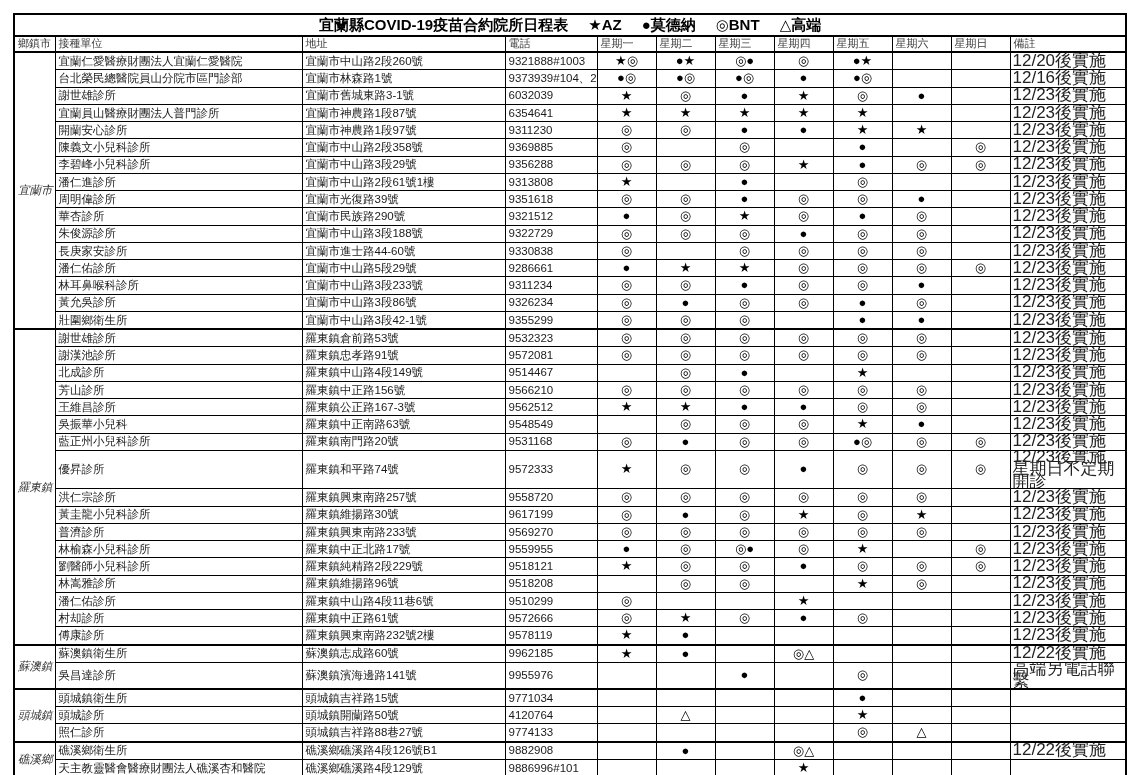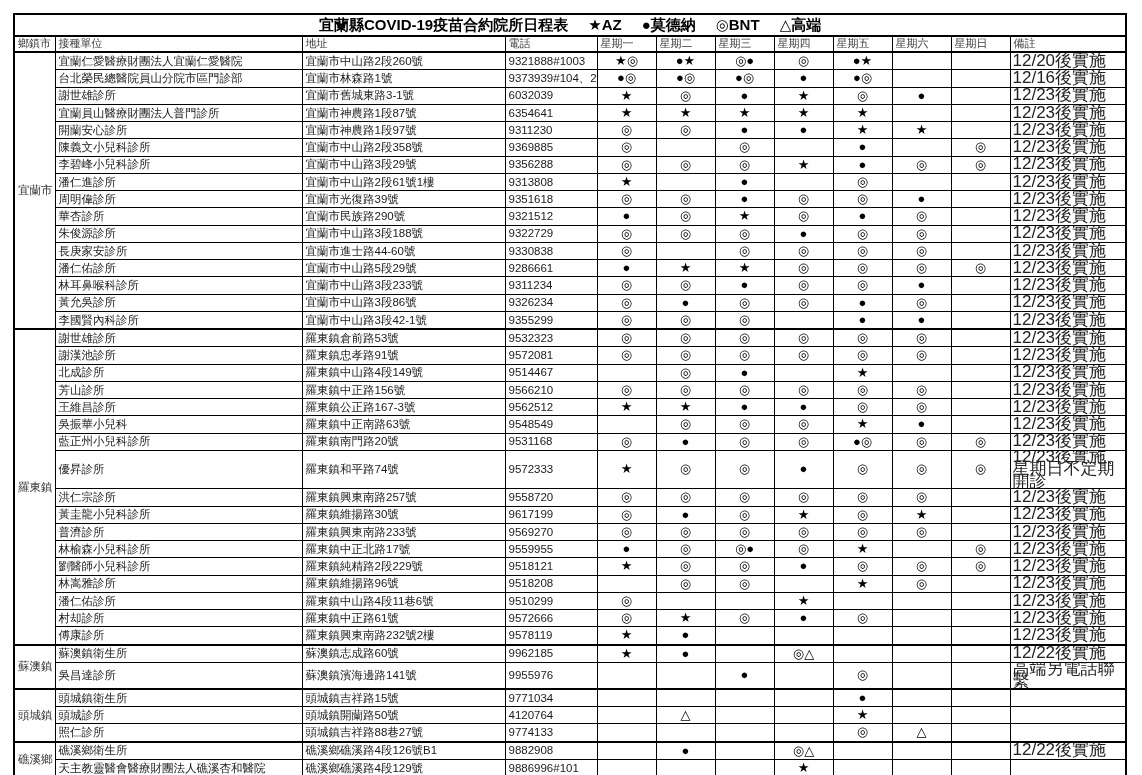--- a/index.html
+++ b/index.html
@@ -4,21 +4,21 @@
 <style>
   html,body{margin:0;padding:0;background:#fff;}
   body{width:1142px;height:775px;overflow:hidden;}
   .wrap{padding:13px 0 0 13px;}
   table{border-collapse:collapse;table-layout:fixed;width:1112px;border:2px solid #000;
         font-family:"Liberation Sans","DejaVu Sans",sans-serif;color:#1a1a1a;}
   td,th{border:1px solid #000;padding:0 3px;height:15px;font-size:11.5px;font-weight:normal;
         overflow:hidden;white-space:nowrap;text-align:left;vertical-align:middle;line-height:1.25;}
   .title-cell{border:2px solid #000;text-align:center;font-size:15px;font-weight:bold;height:20px;color:#000;}
   th{text-align:left;color:#3a3a3a;height:14px;font-size:11px;}
-  .township{text-align:right;color:#333;}
+  .township{text-align:right;color:#333;font-style:italic;}
   .day{text-align:center;font-size:13px;padding:0;letter-spacing:0;color:#000;}
   .note{font-size:17px;white-space:normal;line-height:12.5px;color:#222;padding:0 2px;}
   tr.section-start td{border-top:2px solid #000;}
   .legend-item{margin-left:20px;}
 </style>
 </head>
 <body>
 
 <div class="wrap">
   <table>
@@ -246,21 +246,21 @@
           <td class="day">◎</td>
           <td class="day">●</td>
           <td class="day">◎</td>
           <td class="day">◎</td>
           <td class="day">●</td>
           <td class="day">◎</td>
           <td class="day"></td>
           <td class="note">12/23後實施</td>
         </tr>
         <tr>
-          <td>李國賢內科診所</td>
+          <td>壯圍鄉衛生所</td>
           <td>宜蘭市中山路3段42-1號</td>
           <td>9355299</td>
           <td class="day">◎</td>
           <td class="day">◎</td>
           <td class="day">◎</td>
           <td class="day"></td>
           <td class="day">●</td>
           <td class="day">●</td>
           <td class="day"></td>
           <td class="note">12/23後實施</td>

